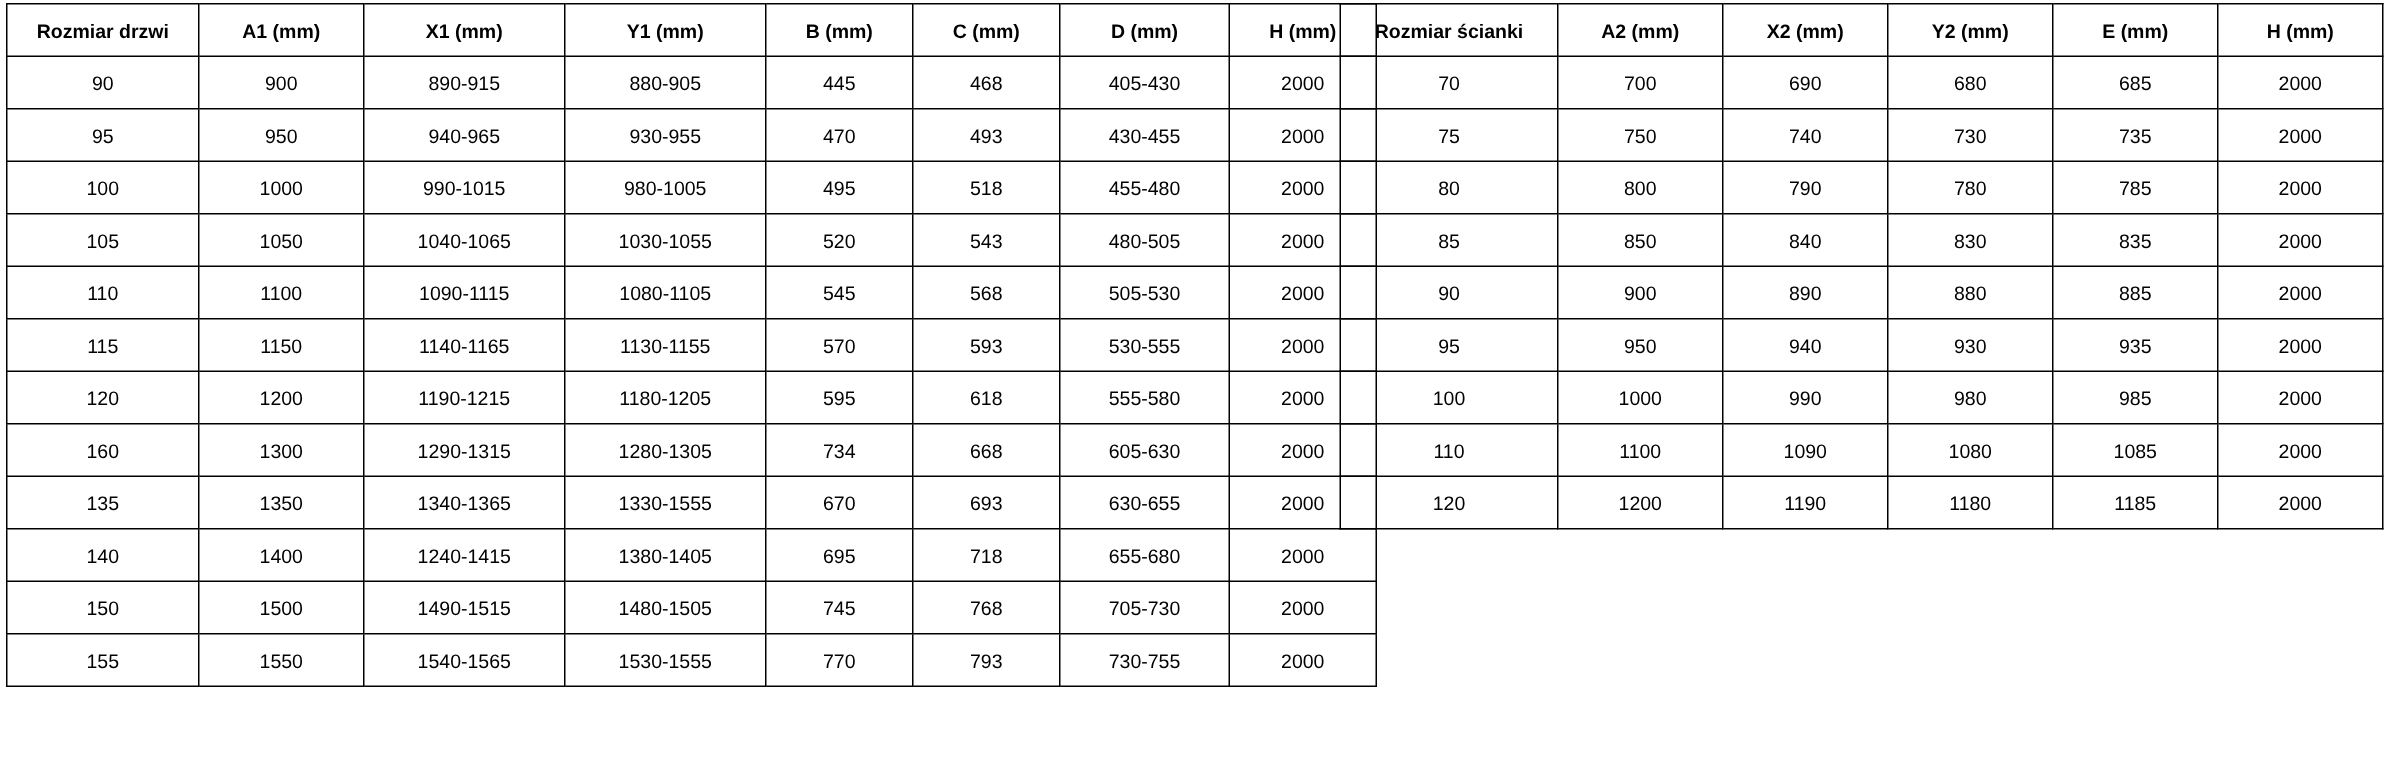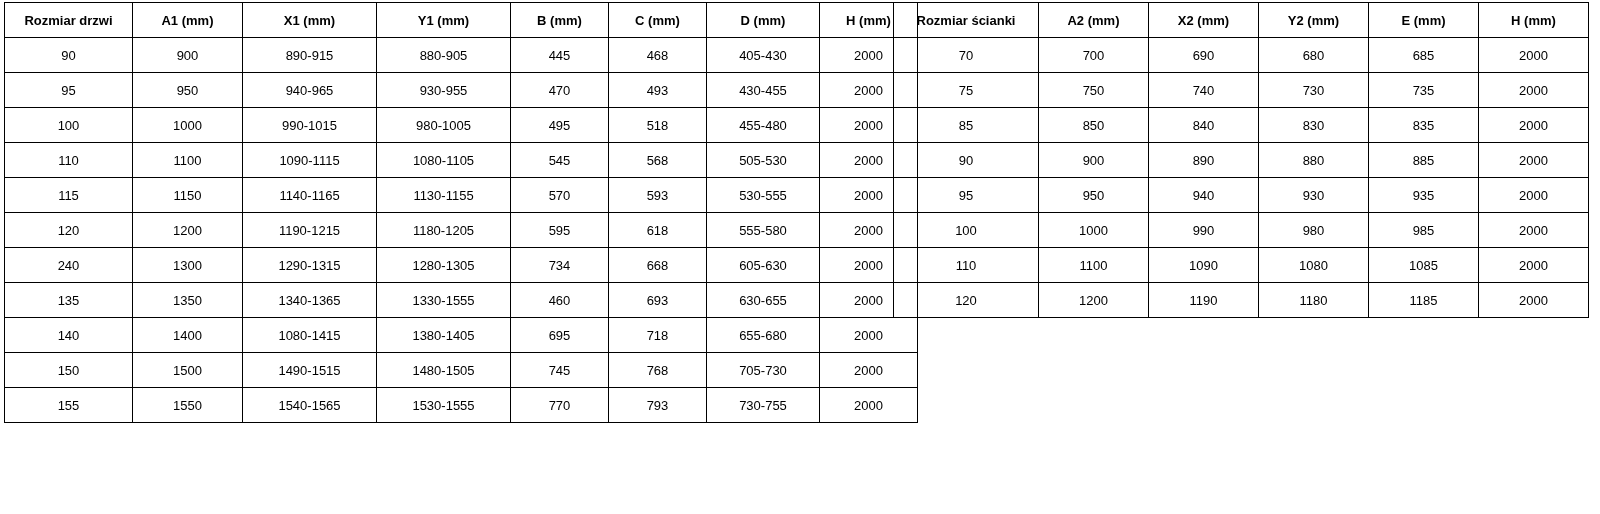--- a/index.html
+++ b/index.html
@@ -121,20 +121,30 @@
             <td>100</td>
             <td>1000</td>
             <td>990-1015</td>
             <td>980-1005</td>
             <td>495</td>
             <td>518</td>
             <td>455-480</td>
             <td>2000</td>
           </tr>
           <tr>
+            <td>105</td>
+            <td>1050</td>
+            <td>1040-1065</td>
+            <td>1030-1055</td>
+            <td>520</td>
+            <td>543</td>
+            <td>480-505</td>
+            <td>2000</td>
+          </tr>
+          <tr>
             <td>110</td>
             <td>1100</td>
             <td>1090-1115</td>
             <td>1080-1105</td>
             <td>545</td>
             <td>568</td>
             <td>505-530</td>
             <td>2000</td>
           </tr>
           <tr>
@@ -151,43 +161,43 @@
             <td>120</td>
             <td>1200</td>
             <td>1190-1215</td>
             <td>1180-1205</td>
             <td>595</td>
             <td>618</td>
             <td>555-580</td>
             <td>2000</td>
           </tr>
           <tr>
-            <td>240</td>
+            <td>160</td>
             <td>1300</td>
             <td>1290-1315</td>
             <td>1280-1305</td>
             <td>734</td>
             <td>668</td>
             <td>605-630</td>
             <td>2000</td>
           </tr>
           <tr>
             <td>135</td>
             <td>1350</td>
             <td>1340-1365</td>
             <td>1330-1555</td>
-            <td>460</td>
+            <td>670</td>
             <td>693</td>
             <td>630-655</td>
             <td>2000</td>
           </tr>
           <tr>
             <td>140</td>
             <td>1400</td>
-            <td>1080-1415</td>
+            <td>1240-1415</td>
             <td>1380-1405</td>
             <td>695</td>
             <td>718</td>
             <td>655-680</td>
             <td>2000</td>
           </tr>
           <tr>
             <td>150</td>
             <td>1500</td>
             <td>1490-1515</td>
@@ -242,20 +252,28 @@
           </tr>
           <tr>
             <td>75</td>
             <td>750</td>
             <td>740</td>
             <td>730</td>
             <td>735</td>
             <td>2000</td>
           </tr>
           <tr>
+            <td>80</td>
+            <td>800</td>
+            <td>790</td>
+            <td>780</td>
+            <td>785</td>
+            <td>2000</td>
+          </tr>
+          <tr>
             <td>85</td>
             <td>850</td>
             <td>840</td>
             <td>830</td>
             <td>835</td>
             <td>2000</td>
           </tr>
           <tr>
             <td>90</td>
             <td>900</td>

